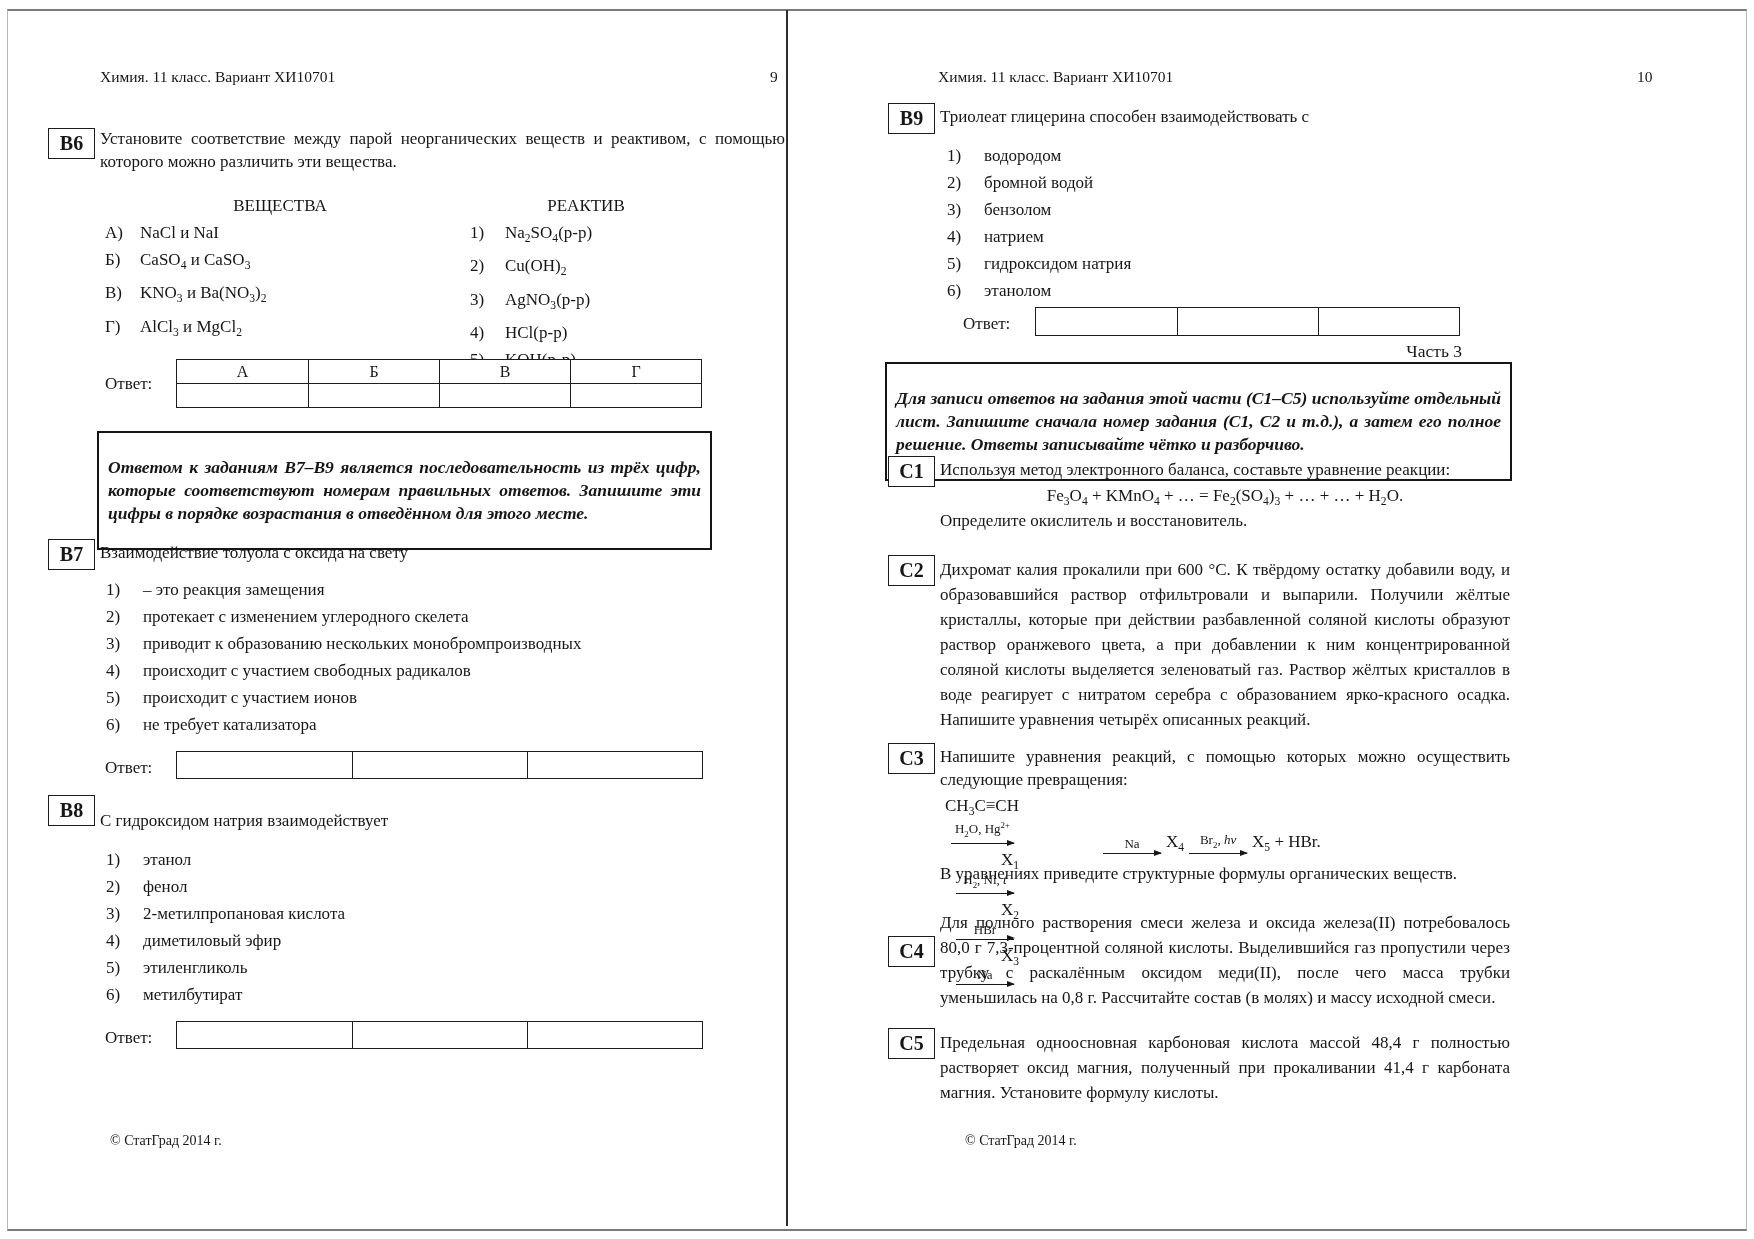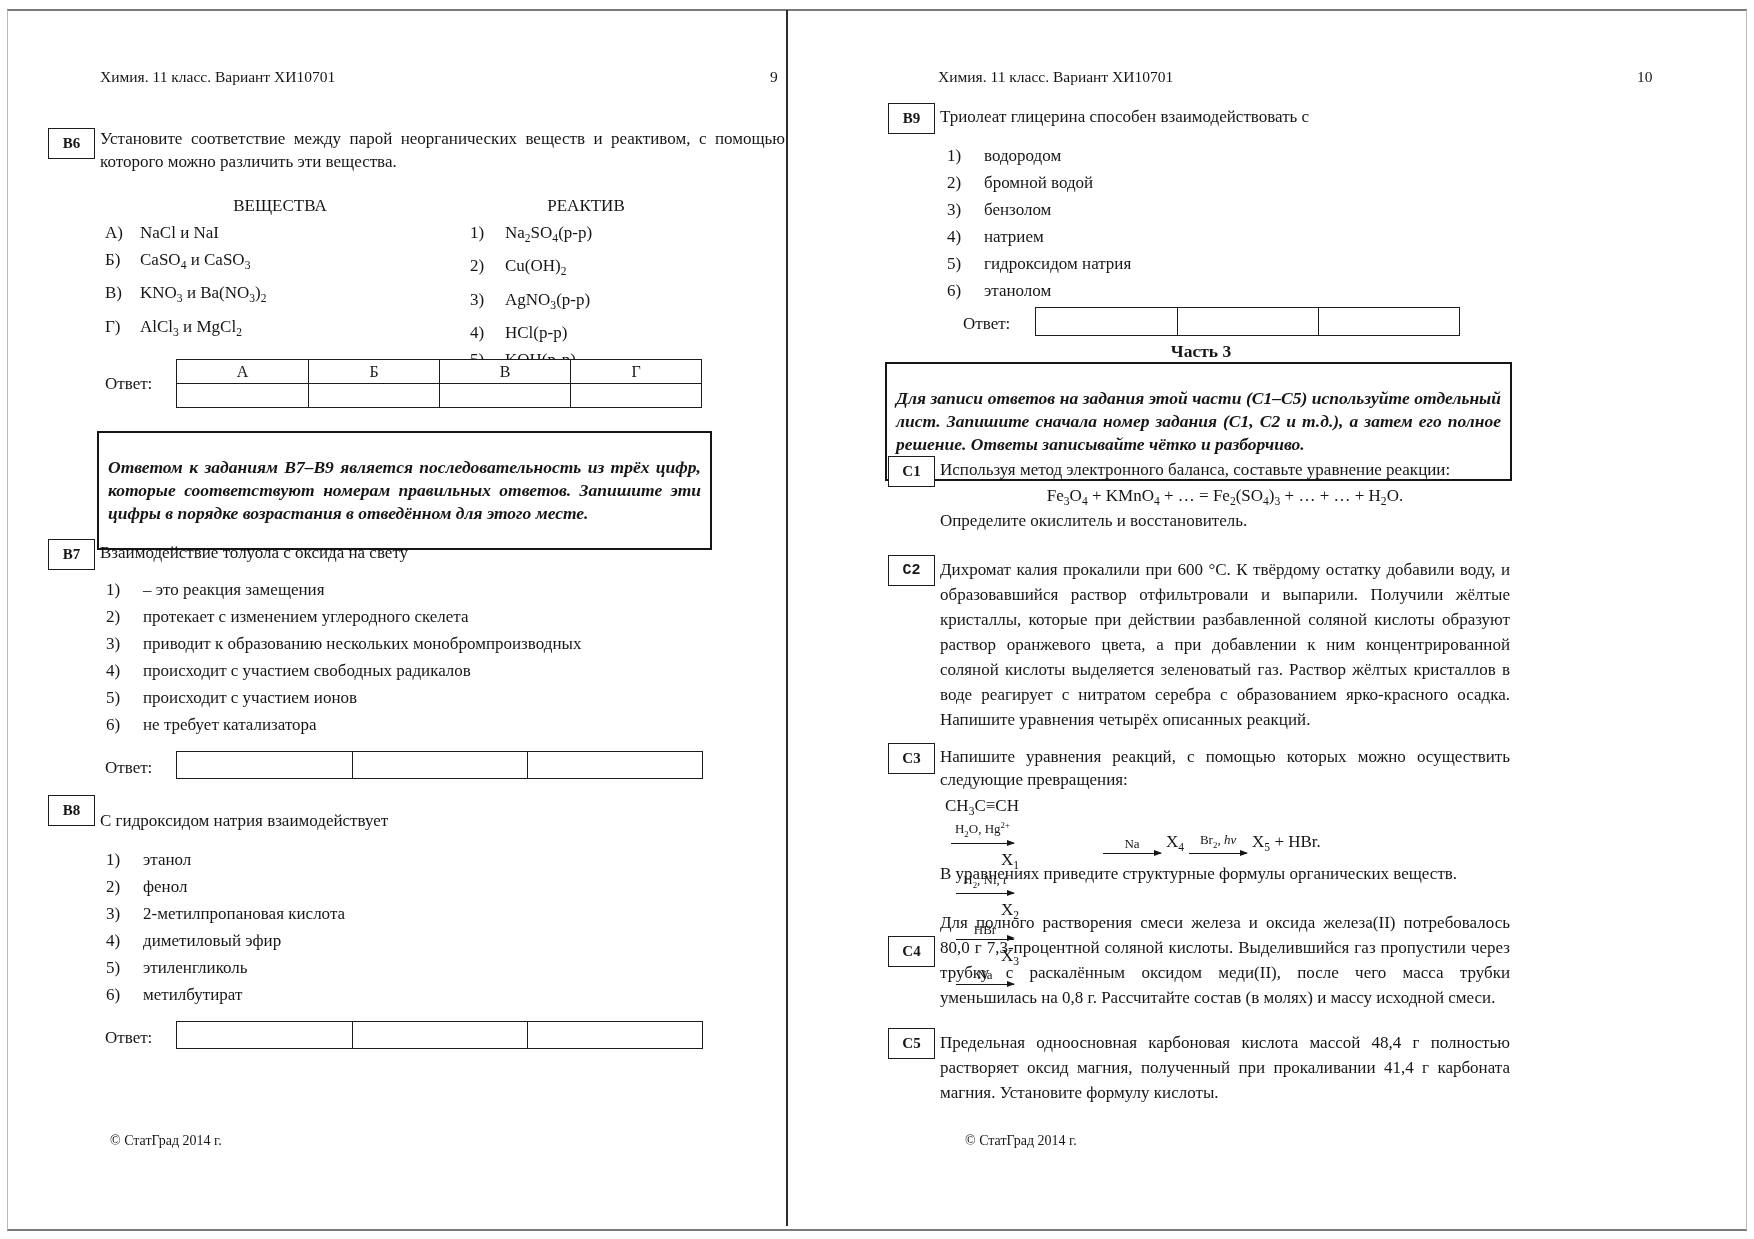--- a/index.html
+++ b/index.html
@@ -10,21 +10,21 @@
   }
   .abs{position:absolute;}
   .frame{position:absolute;left:7px;top:9px;width:1738px;height:1218px;
     border-top:2px solid #7a7a7a;border-bottom:2px solid #7a7a7a;
     border-left:1px solid #b9b9b9;border-right:1px solid #b9b9b9;}
   .divider{position:absolute;left:786px;top:10px;width:2px;height:1216px;background:#2c2c2c;}
   .pghead{font-size:15.5px;white-space:nowrap;}
   .pgnum{font-size:15.5px;}
   .task-box{position:absolute;width:45px;height:29px;border:1.6px solid #1d1d1d;
     display:flex;align-items:center;justify-content:center;
-    font-weight:bold;font-size:15px;background:#fff;text-align:center;}
+    font-weight:bold;font-size:20px;background:#fff;text-align:center;}
   .qtext{font-size:17px;line-height:23px;text-align:justify;}
   .qtext-nj{font-size:17px;line-height:23px;white-space:nowrap;}
   .col-hdr{font-size:17px;text-align:center;line-height:27px;}
   .pair-list{font-size:17px;}
   .pair{display:flex;line-height:27px;}
   .pair .m{width:35px;flex:0 0 35px;}
   .opts{font-size:17px;}
   .opt{display:flex;line-height:27px;}
   .opt .m{width:37px;flex:0 0 37px;}
   .ans-label{position:absolute;font-size:17px;}
@@ -33,21 +33,21 @@
   .trow + .trow{border-top:1.4px solid #1d1d1d;}
   .tcell{box-sizing:border-box;}
   .tcell + .tcell{border-left:1.4px solid #1d1d1d;}
   .b6-tbl .tcell{width:131px;height:23px;}
   .b6-tbl .th{text-align:center;font-size:16px;line-height:23px;}
   .b78-tbl .tcell{width:175px;height:26px;}
   .b9-tbl .tcell{width:141px;height:27px;}
   .note-box{position:absolute;border:2px solid #151515;
     font-weight:bold;font-style:italic;font-size:17.5px;line-height:23px;
     text-align:justify;padding:23px 9px;box-sizing:border-box;background:#fff;}
-  .part3{position:absolute;font-weight:bold;font-size:17.5px;text-align:center;}
+  .part3{position:absolute;font-weight:normal;font-size:17.5px;text-align:right;}
   .cpar{position:absolute;font-size:17px;line-height:25px;text-align:justify;}
   .cline{position:absolute;font-size:17px;line-height:23px;white-space:nowrap;}
   .ceq{position:absolute;font-size:17px;line-height:23px;text-align:center;white-space:nowrap;}
   sub{font-size:0.68em;}
   sup{font-size:0.68em;}
   .rxn{position:absolute;display:flex;align-items:flex-end;font-size:17px;white-space:nowrap;}
   .rxn .sp{line-height:22px;}
   .arr{display:inline-flex;flex-direction:column;align-items:center;justify-content:flex-start;
     margin:0 5px;position:relative;top:-5px;}
   .arr-lbl{font-size:13px;line-height:14px;padding:0 4px 2px;white-space:nowrap;}
@@ -252,21 +252,21 @@
   </div>
 
   <div class="part3" style="left:940px;top:341px;width:522px;">Часть 3</div>
   <div class="note-box" style="left:885px;top:362px;width:627px;">Для записи ответов на задания этой части (С1–С5) используйте отдельный лист. Запишите сначала номер задания (С1, С2 и т.д.), а затем его полное решение. Ответы записывайте чётко и разборчиво.</div>
 
   <div class="task-box" style="left:888px;top:456px;">С1</div>
   <div class="cline" style="left:940px;top:458px;">Используя метод электронного баланса, составьте уравнение реакции:</div>
   <div class="ceq" style="left:940px;top:484px;width:570px;">Fe<sub>3</sub>O<sub>4</sub> + KMnO<sub>4</sub> + … = Fe<sub>2</sub>(SO<sub>4</sub>)<sub>3</sub> + … + … + H<sub>2</sub>O.</div>
   <div class="cline" style="left:940px;top:509px;">Определите окислитель и восстановитель.</div>
 
-  <div class="task-box" style="left:888px;top:555px;font-family:Liberation Mono, monospace;">С2</div>
+  <div class="task-box" style="left:888px;top:555px;">С2</div>
   <div class="cpar" style="left:940px;top:557px;width:570px;">Дихромат калия прокалили при 600 °С. К твёрдому остатку добавили воду, и образовавшийся раствор отфильтровали и выпарили. Получили жёлтые кристаллы, которые при действии разбавленной соляной кислоты образуют раствор оранжевого цвета, а при добавлении к ним концентрированной соляной кислоты выделяется зеленоватый газ. Раствор жёлтых кристаллов в воде реагирует с нитратом серебра с образованием ярко-красного осадка. Напишите уравнения четырёх описанных реакций.</div>
 
   <div class="task-box" style="left:888px;top:743px;">С3</div>
   <div class="cpar" style="left:940px;top:745px;width:570px;line-height:23px;">Напишите уравнения реакций, с помощью которых можно осуществить следующие превращения:</div>
 
   <div class="rxn" style="left:945px;top:795px;flex-direction:column;">
     <span class="sp">CH<sub>3</sub>C≡CH</span>
     <span class="arr">
         <span class="arr-lbl">H<sub>2</sub>O, Hg<sup>2+</sup></span>
         <span class="arr-line"></span>

